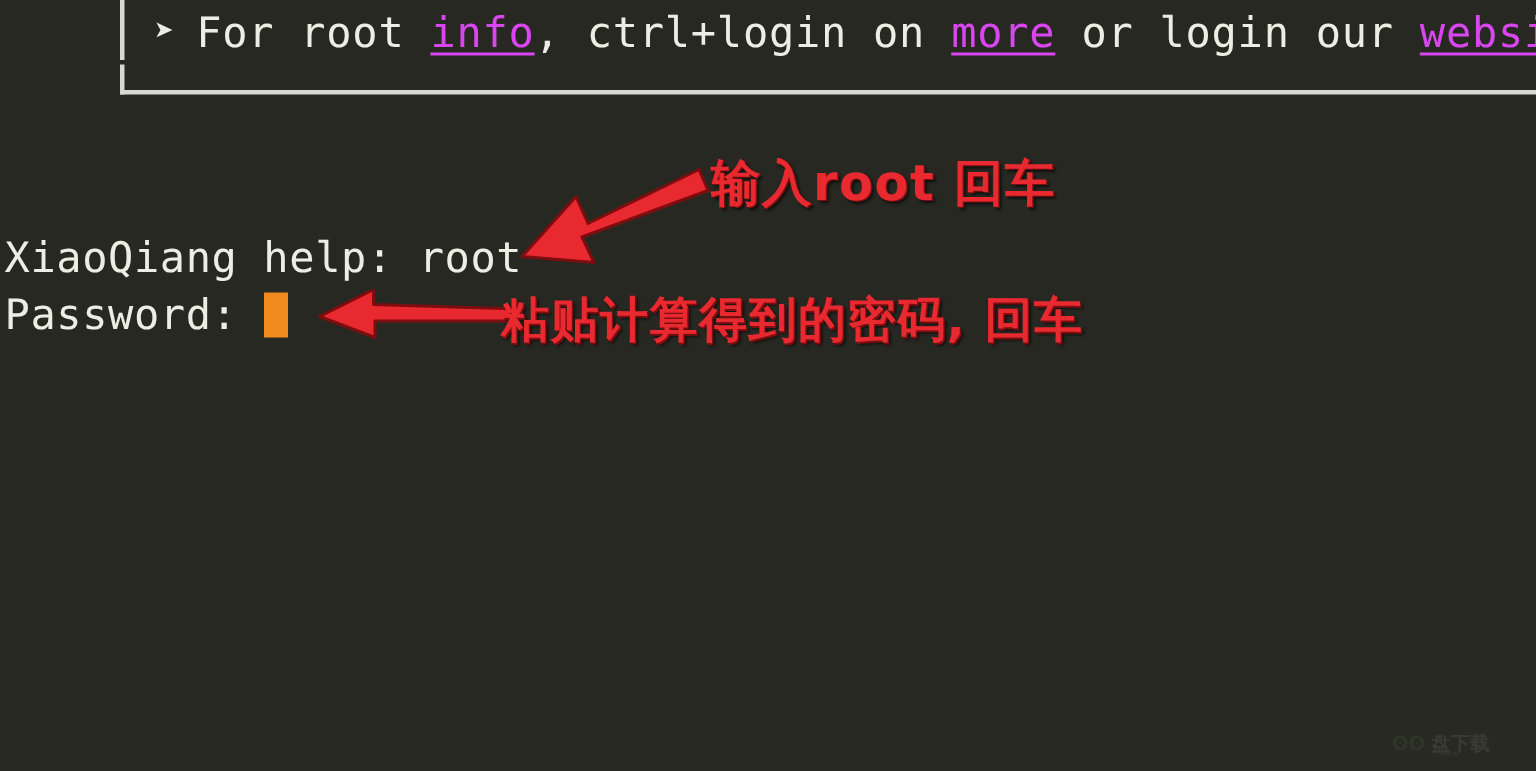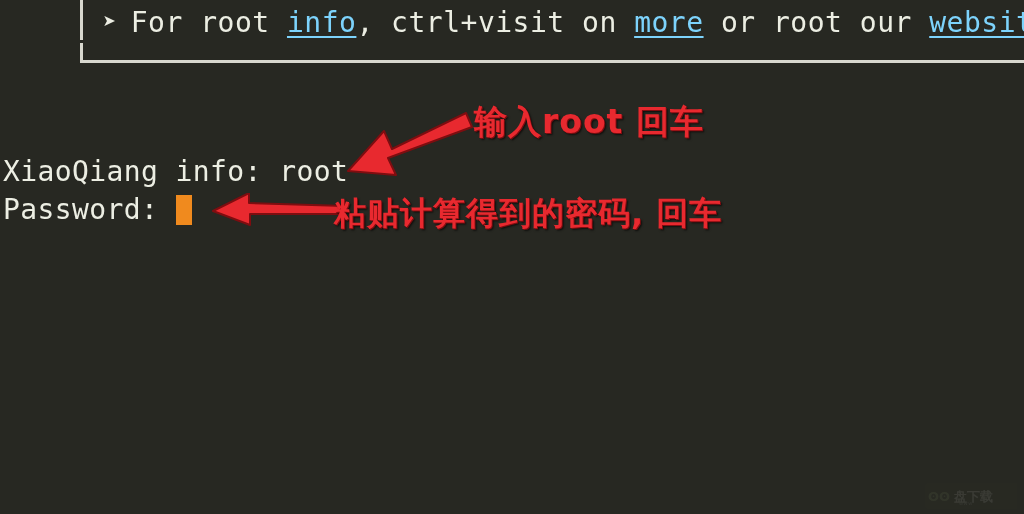--- a/index.html
+++ b/index.html
@@ -47,21 +47,21 @@
     white-space: nowrap;
   }
   .bullet-icon {
     display: inline-block;
     color: #eceee3;
     font-size: 22px;
     vertical-align: 3px;
     margin-right: 14px;
   }
   .link {
-    color: #7dd3fc;
+    color: #d946ef;
     text-decoration: underline;
     text-underline-offset: 4px;
     text-decoration-thickness: 2px;
   }
 
   
   .term-line {
     position: absolute;
     left: 3px;
     font-size: 28px;
@@ -154,24 +154,24 @@
 </style>
 </head>
 <body>
 
 <div id="screen">
 
   <div class="info-box"></div>
   <div class="info-box-notch"></div>
 
   <div class="info-line">
-    <span class="bullet-icon">➤</span><span>For root </span><span class="link">info</span><span>, ctrl+visit on </span><span class="link">more</span><span> or root our </span><span class="link">website</span>
+    <span class="bullet-icon">➤</span><span>For root </span><span class="link">info</span><span>, ctrl+login on </span><span class="link">more</span><span> or login our </span><span class="link">website</span>
   </div>
 
-  <div class="term-line" id="login-line"><span>XiaoQiang info: </span><span>root</span></div>
+  <div class="term-line" id="login-line"><span>XiaoQiang help: </span><span>root</span></div>
 
   <div class="term-line" id="password-line"><span>Password: </span><span></span><span class="cursor-block"></span></div>
 
   <svg class="arrow-svg" id="arrow-1" width="150" height="80" viewBox="0 0 150 80">
     <polygon points="136,8 62,44 54,26 18,66 66,70 58,53 142,22" fill="#e8292f" stroke="#7e0d10" stroke-width="2" stroke-linejoin="round"></polygon>
   </svg>
 
   <svg class="arrow-svg" id="arrow-2" width="145" height="40" viewBox="0 0 145 40">
     <polygon points="140,13 44,10 44,0 8,18 45,32 45,21 140,21" fill="#e8292f" stroke="#7e0d10" stroke-width="2" stroke-linejoin="round"></polygon>
   </svg>

